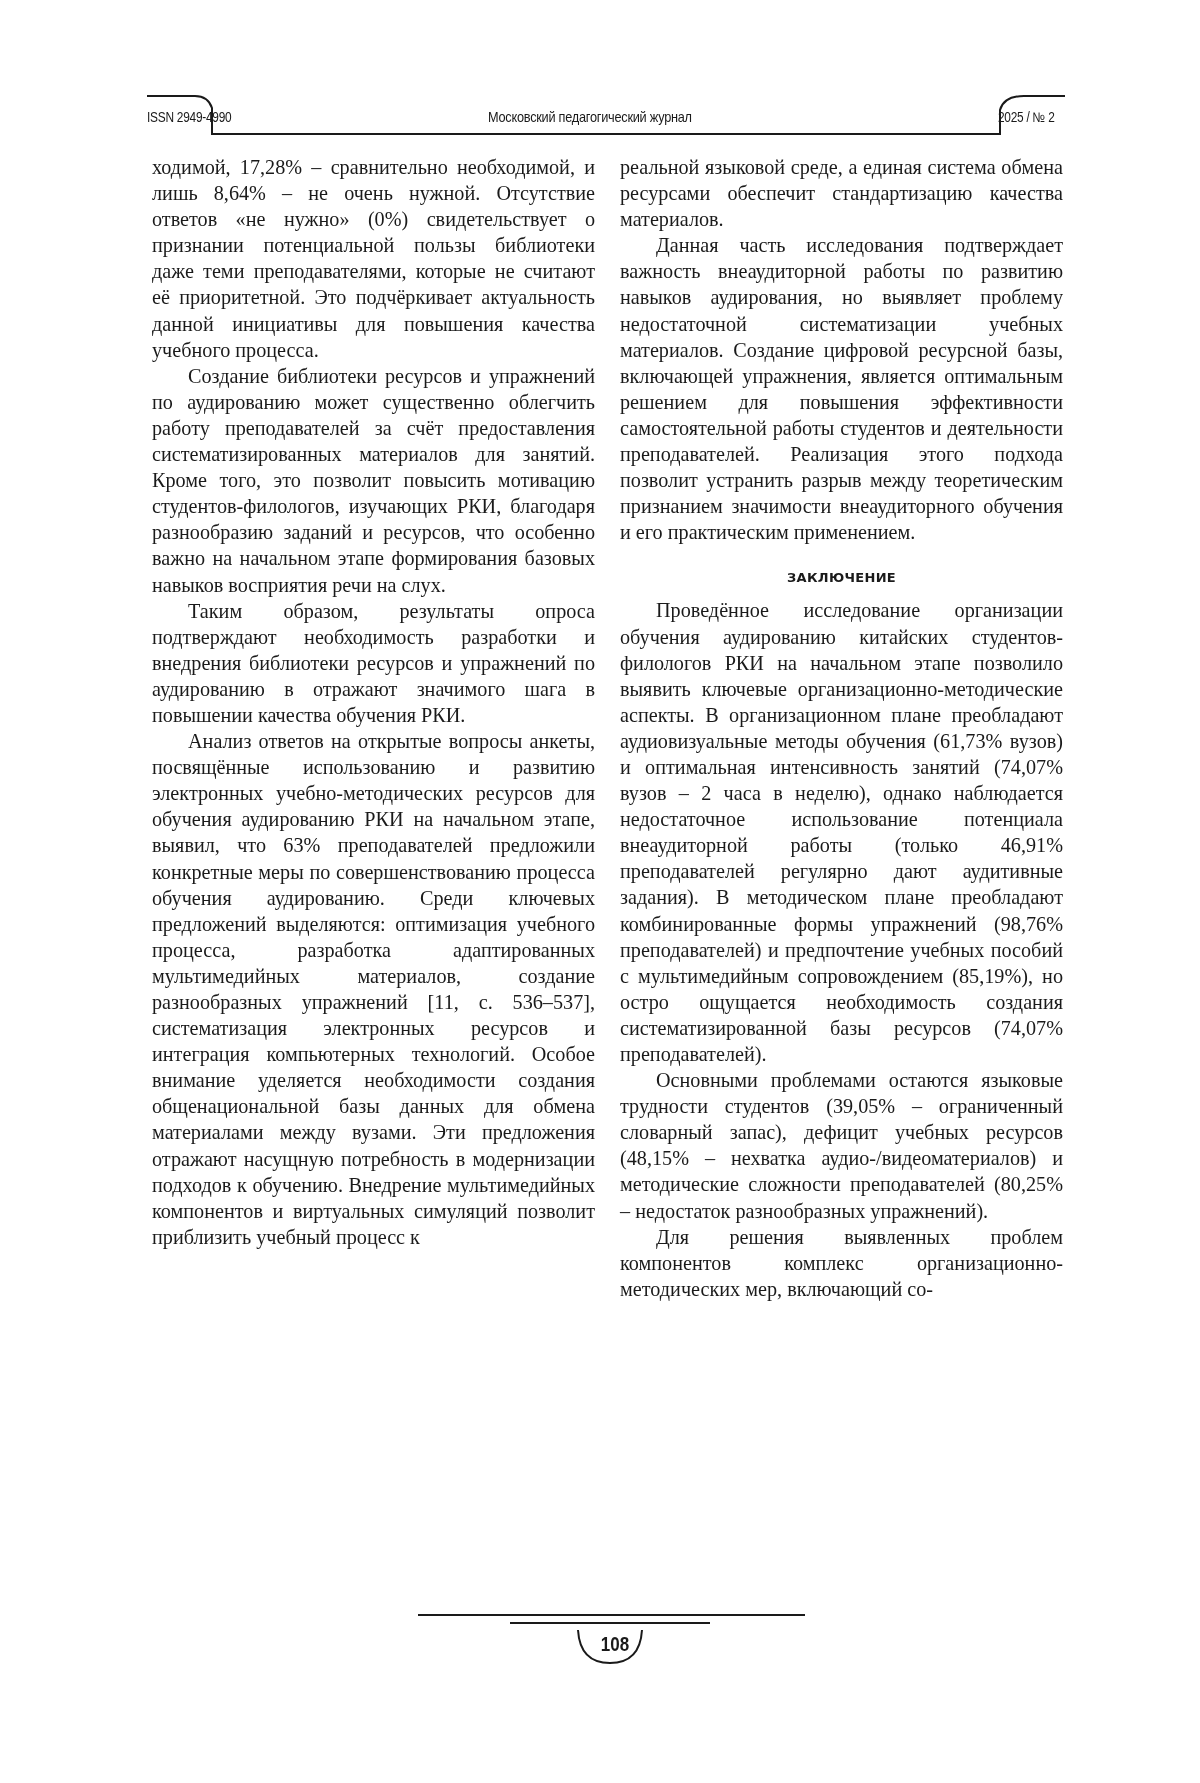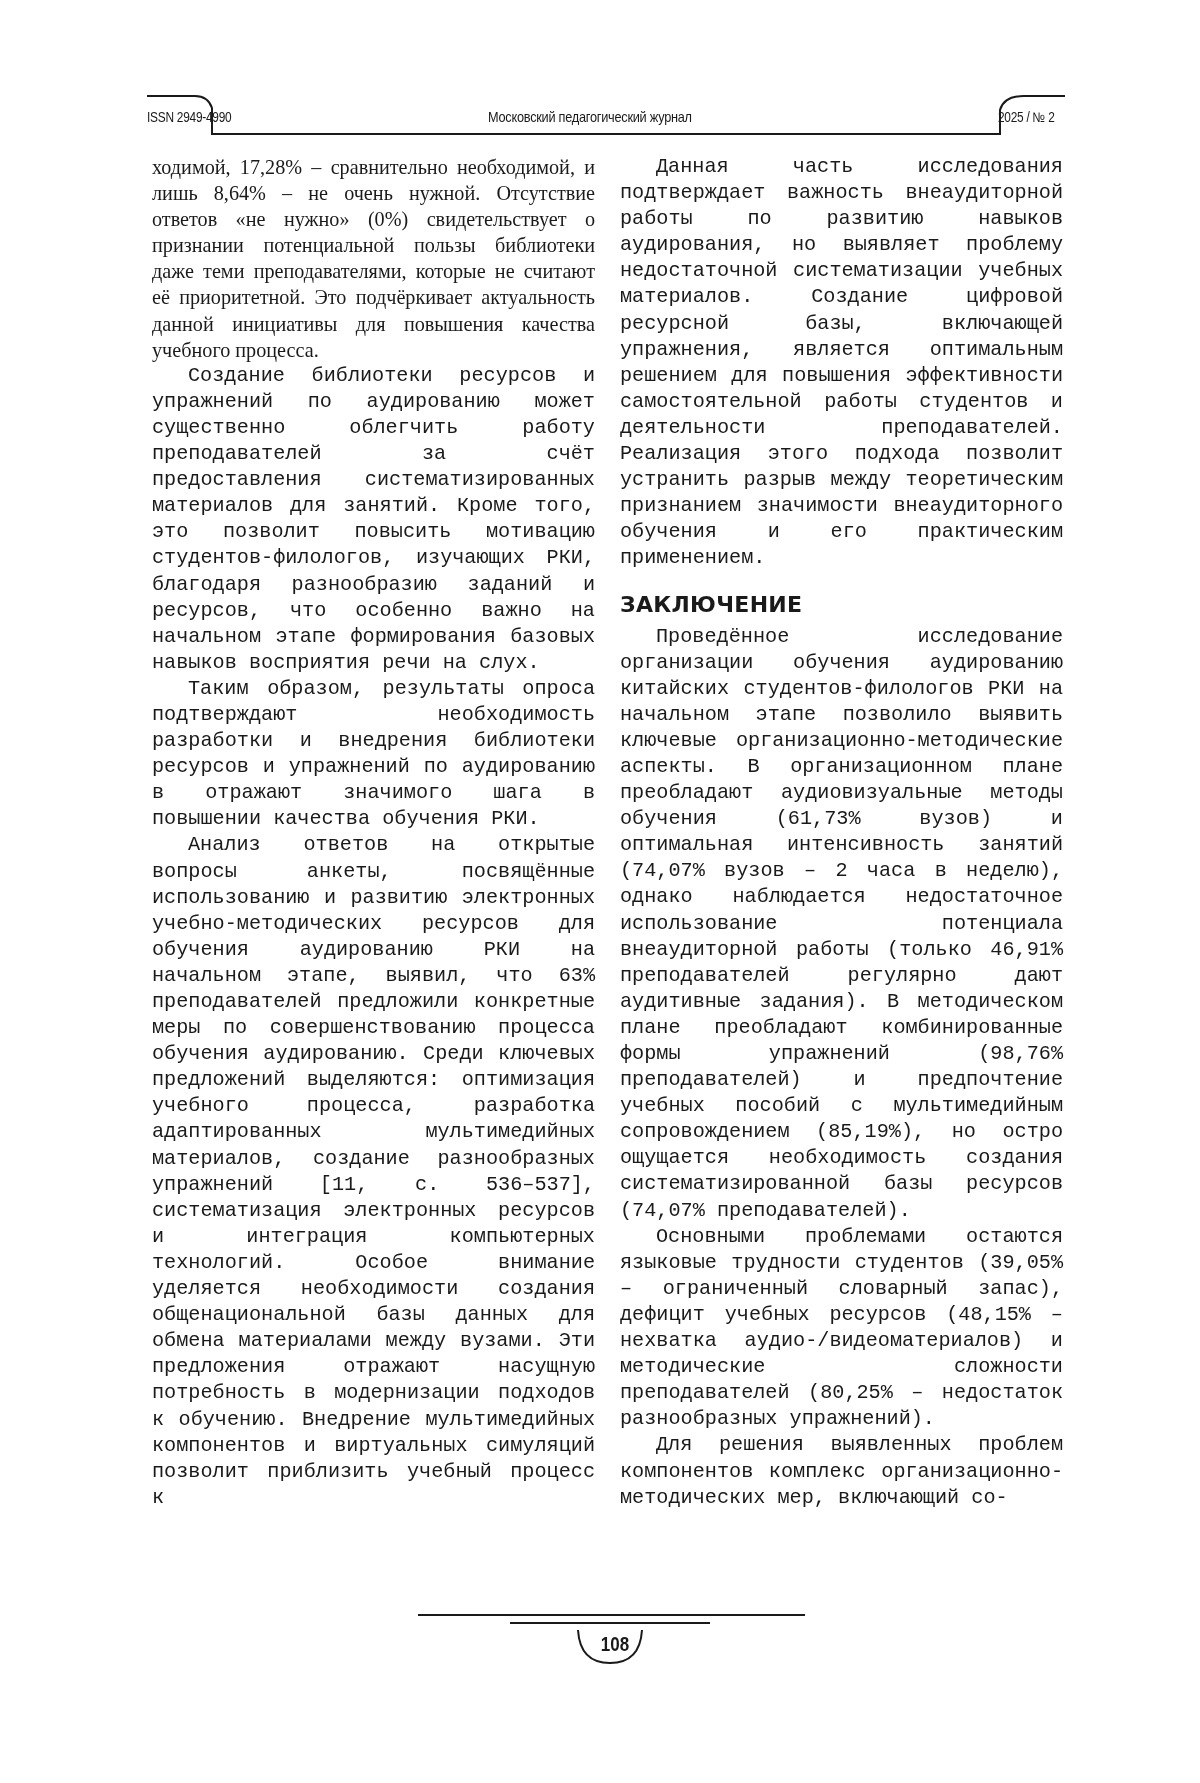--- a/index.html
+++ b/index.html
@@ -6,22 +6,22 @@
   body { width: 1200px; height: 1783px; position: relative; overflow: hidden; color: #1a1a1a; }
   .header-text { position: absolute; font-family: "Liberation Sans", sans-serif; font-size: 14px; color: #1a1a1a; letter-spacing: -0.3px; transform: scaleX(0.85); transform-origin: left center; white-space: nowrap; }
   #hdr-issn { left: 147px; top: 109px; }
   #hdr-title { left: 488px; top: 108px; font-size: 15px; }
   #hdr-issue { left: 998px; top: 109px; }
   svg.header-frame { position: absolute; left: 0; top: 0; }
   .col { position: absolute; top: 154px; width: 443px; font-family: "Liberation Serif", serif; font-size: 20.2px; line-height: 26.1px; text-align: justify; }
   .col-left { left: 152px; }
   .col-right { left: 620px; }
   .col p { margin: 0; text-indent: 0; hyphens: manual; }
-  .col p.indent { text-indent: 36px; font-family: Liberation Mono, monospace; }
-  .section-heading { font-family: "DejaVu Sans", sans-serif; font-weight: bold; font-size: 22px; text-align: left; margin: 22px 0 8px 0; letter-spacing: 0.3px; line-height: 22px; }
+  .col p.indent { text-indent: 36px; }
+  .section-heading { font-family: "DejaVu Sans", sans-serif; font-weight: bold; font-size: 13px; text-align: center; margin: 22px 0 8px 0; letter-spacing: 0.3px; line-height: 22px; }
   .footer-page { position: absolute; left: 590px; top: 1633px; width: 50px; text-align: center; font-family: "Liberation Sans", sans-serif; font-weight: bold; font-size: 20px; transform: scaleX(0.85); }
 </style>
 </head>
 <body>
 
 <svg class="header-frame" width="1200" height="1783">
   <path d="M147 96 L195 96 Q208 96 212 108 L212 134 L1000 134 L1000 110 Q1004 96 1024 96 L1065 96" fill="none" stroke="#1a1a1a" stroke-width="2"></path>
   <line x1="418" y1="1615" x2="805" y2="1615" stroke="#1a1a1a" stroke-width="2"></line>
   <line x1="510" y1="1623" x2="710" y2="1623" stroke="#1a1a1a" stroke-width="2"></line>
   <path d="M578 1630 Q580 1663 610 1663 Q640 1663 642 1630" fill="none" stroke="#1a1a1a" stroke-width="2"></path>
@@ -32,20 +32,21 @@
 <div class="header-text" id="hdr-issue">2025 / № 2</div>
 
 <div class="col col-left">
   <p>ходимой, 17,28% – сравнительно необходимой, и лишь 8,64% – не очень нужной. Отсутствие ответов «не нужно» (0%) свидетельствует о признании потенциальной пользы библиотеки даже теми преподавателями, которые не считают её приоритетной. Это подчёркивает актуальность данной инициативы для повышения качества учебного процесса.</p>
   <p class="indent">Создание библиотеки ресурсов и упражнений по аудированию может существенно облегчить работу преподавателей за счёт предоставления систематизированных материалов для занятий. Кроме того, это позволит повысить мотивацию студентов-филологов, изучающих РКИ, благодаря разнообразию заданий и ресурсов, что особенно важно на начальном этапе формирования базовых навыков восприятия речи на слух.</p>
   <p class="indent">Таким образом, результаты опроса подтверждают необходимость разработки и внедрения библиотеки ресурсов и упражнений по аудированию в отражают значимого шага в повышении качества обучения РКИ.</p>
   <p class="indent">Анализ ответов на открытые вопросы анкеты, посвящённые использованию и развитию электронных учебно-методических ресурсов для обучения аудированию РКИ на начальном этапе, выявил, что 63% преподавателей предложили конкретные меры по совершенствованию процесса обучения аудированию. Среди ключевых предложений выделяются: оптимизация учебного процесса, разработка адаптированных мультимедийных материалов, создание разнообразных упражнений [11, с. 536–537], систематизация электронных ресурсов и интеграция компьютерных технологий. Особое внимание уделяется необходимости создания общенациональной базы данных для обмена материалами между вузами. Эти предложения отражают насущную потребность в модернизации подходов к обучению. Внедрение мультимедийных компонентов и виртуальных симуляций позволит приблизить учебный процесс к</p>
 </div>
 
 <div class="col col-right">
+  <p>реальной языковой среде, а единая система обмена ресурсами обеспечит стандартизацию качества материалов.</p>
   <p class="indent">Данная часть исследования подтверждает важность внеаудиторной работы по развитию навыков аудирования, но выявляет проблему недостаточной систематизации учебных материалов. Создание цифровой ресурсной базы, включающей упражнения, является оптимальным решением для повышения эффективности самостоятельной работы студентов и деятельности преподавателей. Реализация этого подхода позволит устранить разрыв между теоретическим признанием значимости внеаудиторного обучения и его практическим применением.</p>
   <div class="section-heading">ЗАКЛЮЧЕНИЕ</div>
   <p class="indent">Проведённое исследование организации обучения аудированию китайских студентов-филологов РКИ на начальном этапе позволило выявить ключевые организационно-методические аспекты. В организационном плане преобладают аудиовизуальные методы обучения (61,73% вузов) и оптимальная интенсивность занятий (74,07% вузов – 2 часа в неделю), однако наблюдается недостаточное использование потенциала внеаудиторной работы (только 46,91% преподавателей регулярно дают аудитивные задания). В методическом плане преобладают комбинированные формы упражнений (98,76% преподавателей) и предпочтение учебных пособий с мультимедийным сопровождением (85,19%), но остро ощущается необходимость создания систематизированной базы ресурсов (74,07% преподавателей).</p>
   <p class="indent">Основными проблемами остаются языковые трудности студентов (39,05% – ограниченный словарный запас), дефицит учебных ресурсов (48,15% – нехватка аудио-/видеоматериалов) и методические сложности преподавателей (80,25% – недостаток разнообразных упражнений).</p>
   <p class="indent">Для решения выявленных проблем компонентов комплекс организационно-методических мер, включающий со-</p>
 </div>
 
 <div class="footer-page">108</div>
 
 </body></html>

